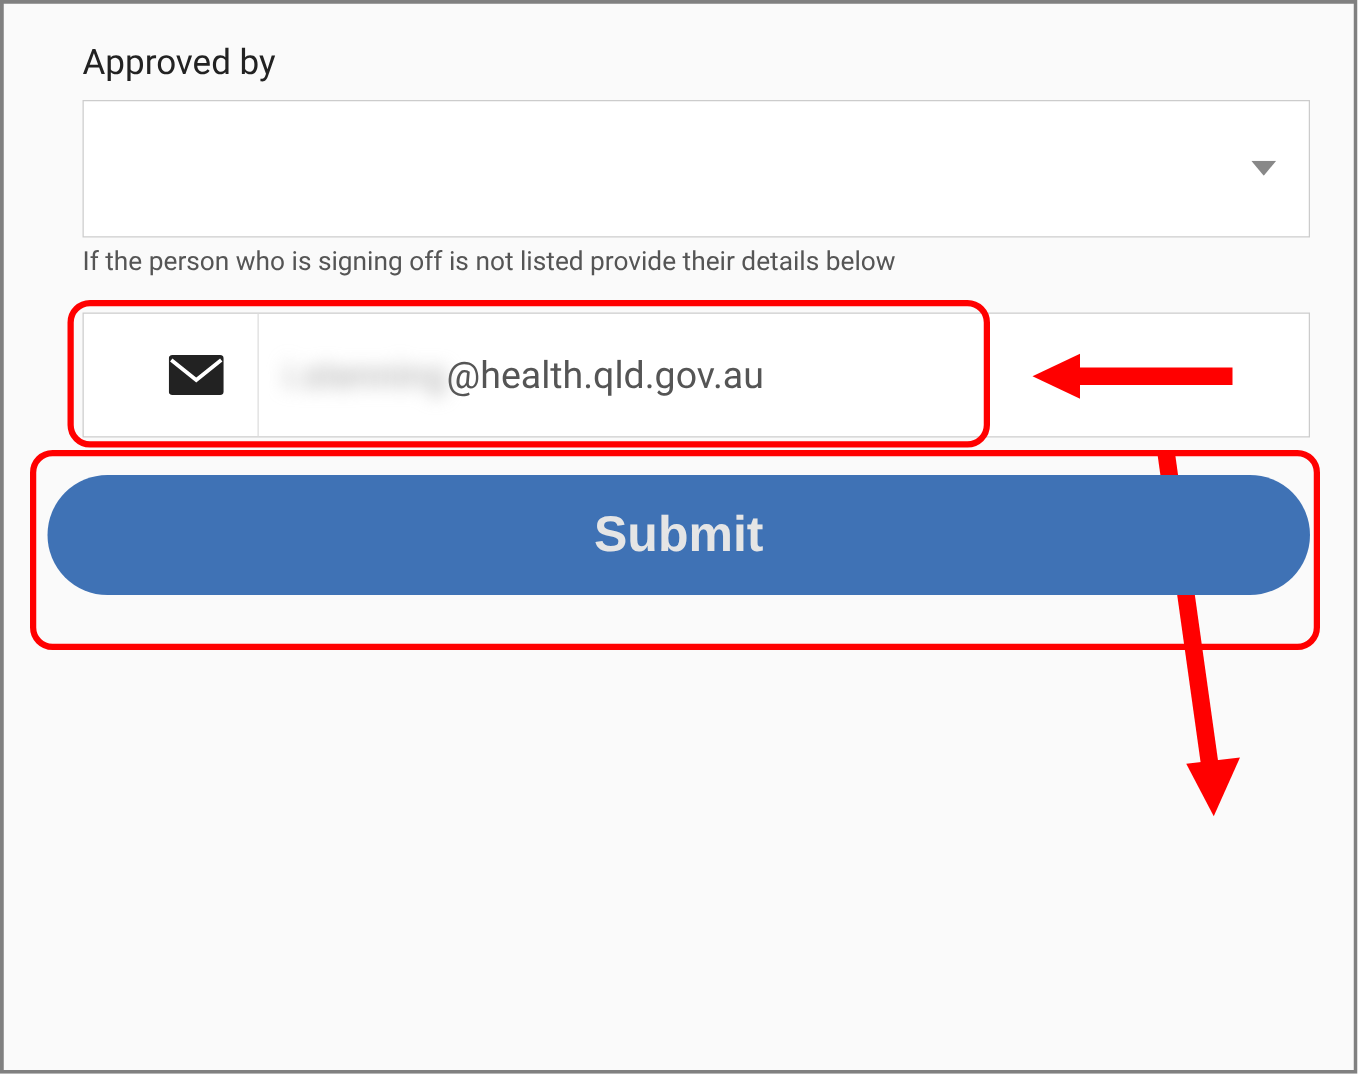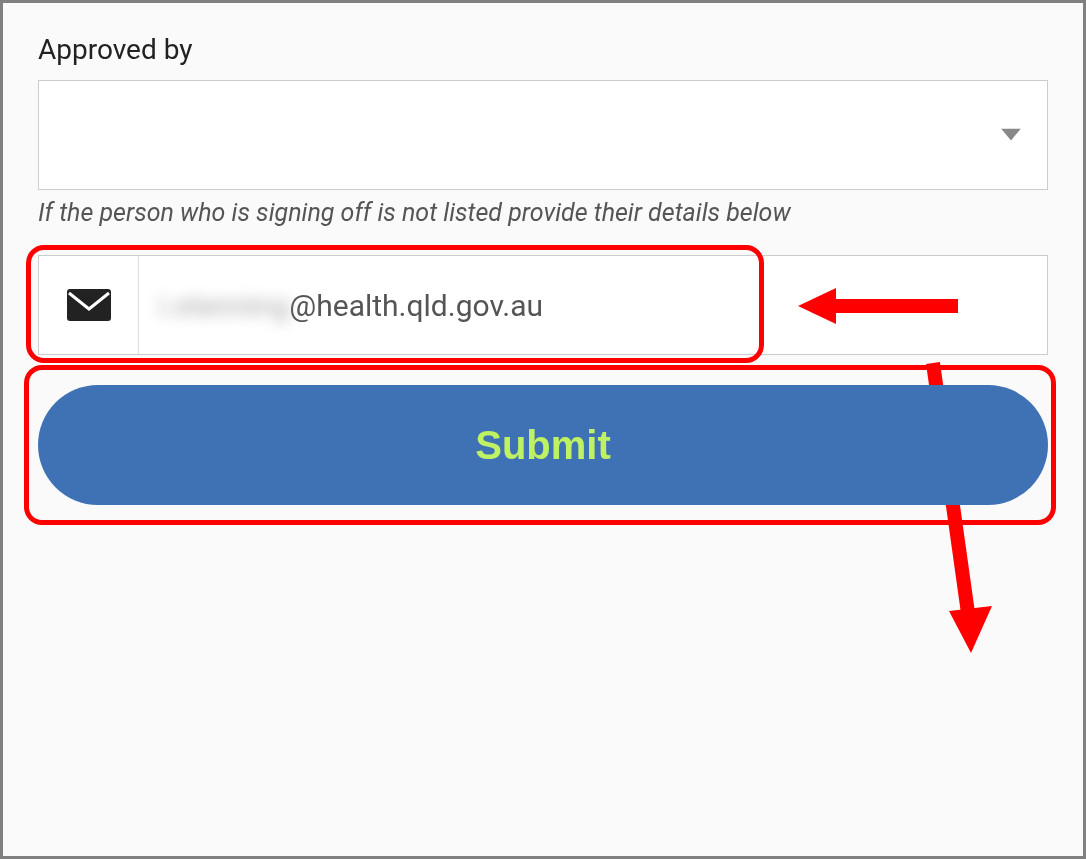--- a/index.html
+++ b/index.html
@@ -15,38 +15,38 @@
       width: 1086px;
       height: 859px;
       border: 3px solid #808080;
       background: #fafafa;
       padding: 30px 35px;
       position: relative;
     }
     .field-group {
       margin-bottom: 28px;
       position: relative;
+      margin-left: 28px;
     }
     .label {
       font-size: 28px;
       color: #222;
       display: block;
       margin-bottom: 14px;
     }
     .required-asterisk {
       color: #e53935;
       font-size: 26px;
       vertical-align: super;
       margin-left: 2px;
     }
     .hint {
-      font-size: 25px;
+      font-size: 21px;
       color: #555;
       margin-top: 8px;
-      font-style: italic;
     }
     .select-wrap {
       position: relative;
       background: #fff;
       border: 1px solid #ccc;
       height: 110px;
       display: flex;
       align-items: center;
       padding: 0 20px;
     }
@@ -72,20 +72,21 @@
       color: #888;
       position: relative;
     }
     .email-input-wrap {
       background: #fff;
       border: 1px solid #ccc;
       height: 100px;
       display: flex;
       align-items: center;
       position: relative;
+      padding-left: 40px;
     }
     .email-icon-box {
       width: 100px;
       height: 100%;
       border-right: 1px solid #ddd;
       display: flex;
       align-items: center;
       justify-content: center;
     }
     .email-icon-box svg {
@@ -100,23 +101,23 @@
       display: flex;
       align-items: center;
     }
     .blurred {
       filter: blur(7px);
       color: #aaa;
       display: inline-block;
     }
     .submit-button {
       width: 100%;
-      height: 120px;
+      height: 96px;
       background: #3f72b5;
-      color: #bef264;
+      color: #e5e5e5;
       font-size: 40px;
       font-weight: bold;
       border: none;
       border-radius: 60px;
       cursor: pointer;
       display: flex;
       align-items: center;
       justify-content: center;
       margin-top: 30px;
     }

